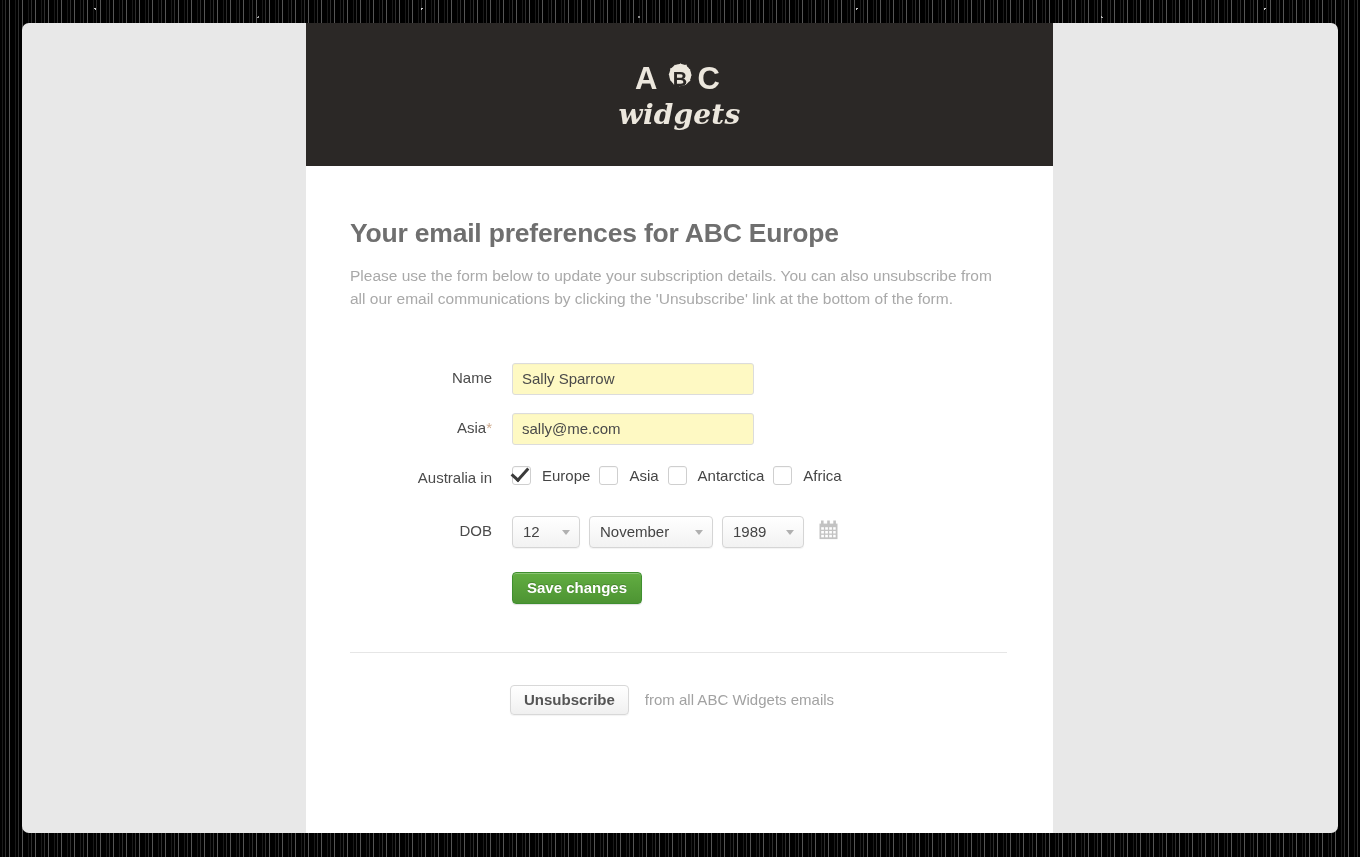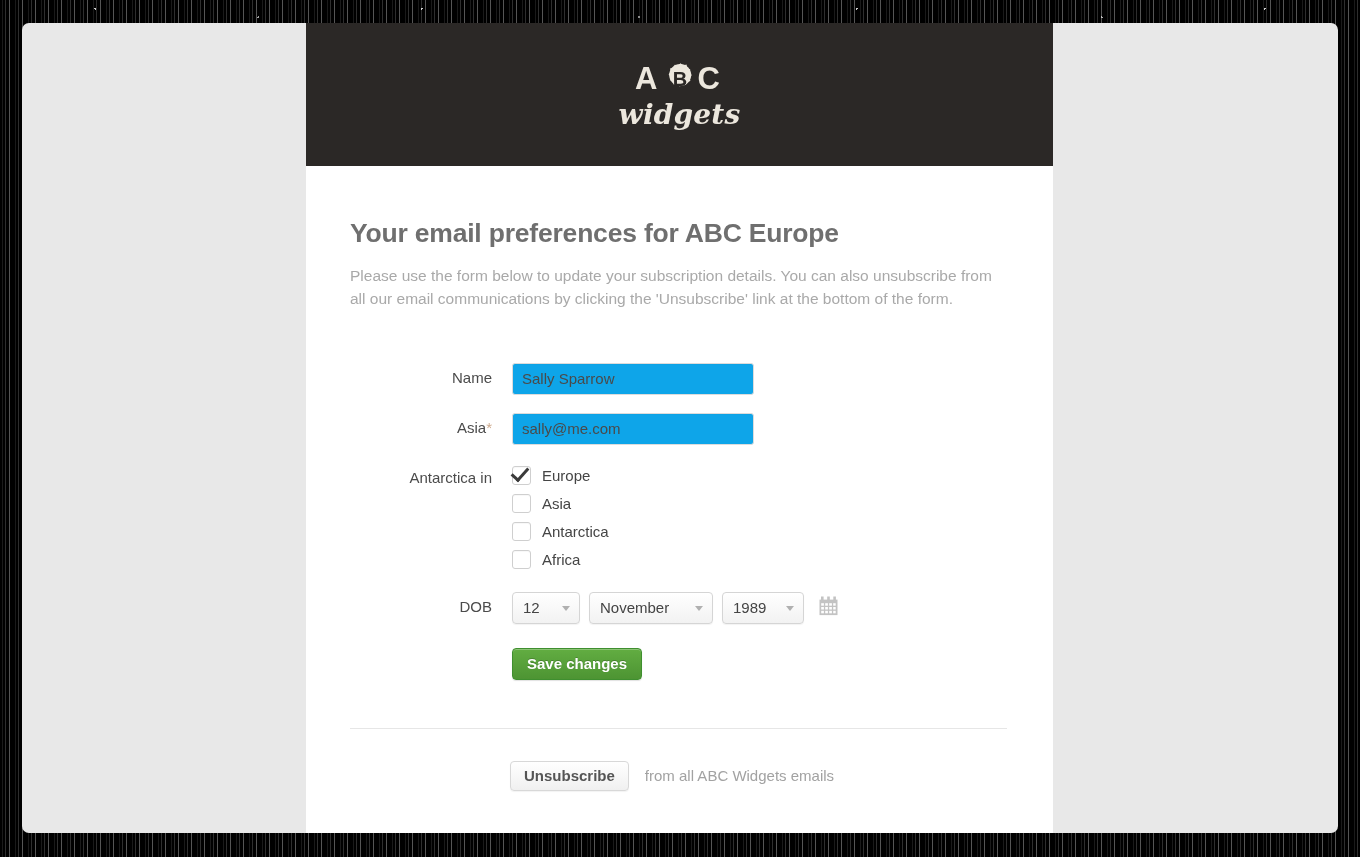--- a/index.html
+++ b/index.html
@@ -93,21 +93,21 @@
   .row{display:flex;align-items:flex-start;margin-bottom:18px;}
   .row-label{
     width:142px;flex:none;text-align:right;padding-right:20px;
     font-size:15px;color:#4b4b4b;line-height:30px;
   }
   .req{color:#cda98c;font-size:15px;}
 
   .text-input{
     width:222px;height:30px;box-sizing:content-box;
     padding:0 9px;border:1px solid #dcdcdc;border-radius:3px;
-    background:#0ea5e9;font-family:"Liberation Sans",sans-serif;
+    background:#fef9c3;font-family:"Liberation Sans",sans-serif;
     font-size:15px;color:#4a4a4a;outline:none;
     box-shadow:0 1px 1px rgba(0,0,0,.02) inset;
   }
   .text-input::placeholder{color:#b5b5b5;}
 
   .select{
     position:relative;display:inline-flex;align-items:center;
     height:30px;border:1px solid #d5d5d5;border-radius:4px;
     background:linear-gradient(#ffffff,#f2f2f2);
     box-shadow:0 1px 1px rgba(0,0,0,.05);
@@ -117,21 +117,21 @@
   .select .arrow{
     position:absolute;right:9px;top:50%;margin-top:-2px;
     width:0;height:0;border-left:4.5px solid transparent;
     border-right:4.5px solid transparent;border-top:5px solid #b0b0b0;
   }
   #country-select{width:172px;}
   #dob-day{width:30px;}
   #dob-month{width:86px;}
   #dob-year{width:44px;}
 
-  .checks{display:flex;flex-direction:column;gap:9px;padding-top:3px;}
+  .checks{display:flex;flex-direction:row;gap:9px;padding-top:3px;}
   .check-row{display:flex;align-items:center;cursor:pointer;}
   .cbox{
     position:relative;width:17px;height:17px;flex:none;
     border:1px solid #cfcfcf;border-radius:3px;background:#fff;
     box-shadow:0 1px 1px rgba(0,0,0,.03) inset;
   }
   .cbox.checked::after{
     content:"";position:absolute;left:2px;top:-3px;
     width:7px;height:14px;border:solid #3a3a3a;
     border-width:0 3.4px 3.4px 0;transform:rotate(42deg);
@@ -204,21 +204,21 @@
             <input class="text-input" type="text" value="Sally Sparrow" style="">
           </div>
 
           <div class="row">
             <div class="row-label"><span>Asia</span><span class="req">*</span></div>
             <input class="text-input" type="text" value="sally@me.com" style="">
           </div>
 
 
           <div class="row">
-            <div class="row-label">Antarctica in</div>
+            <div class="row-label">Australia in</div>
             <div class="checks">
 
               <label class="check-row">
                 <span class="cbox checked"></span>
                 <span class="check-label">Europe</span>
               </label>
 
               <label class="check-row">
                 <span class="cbox"></span>
                 <span class="check-label">Asia</span>

